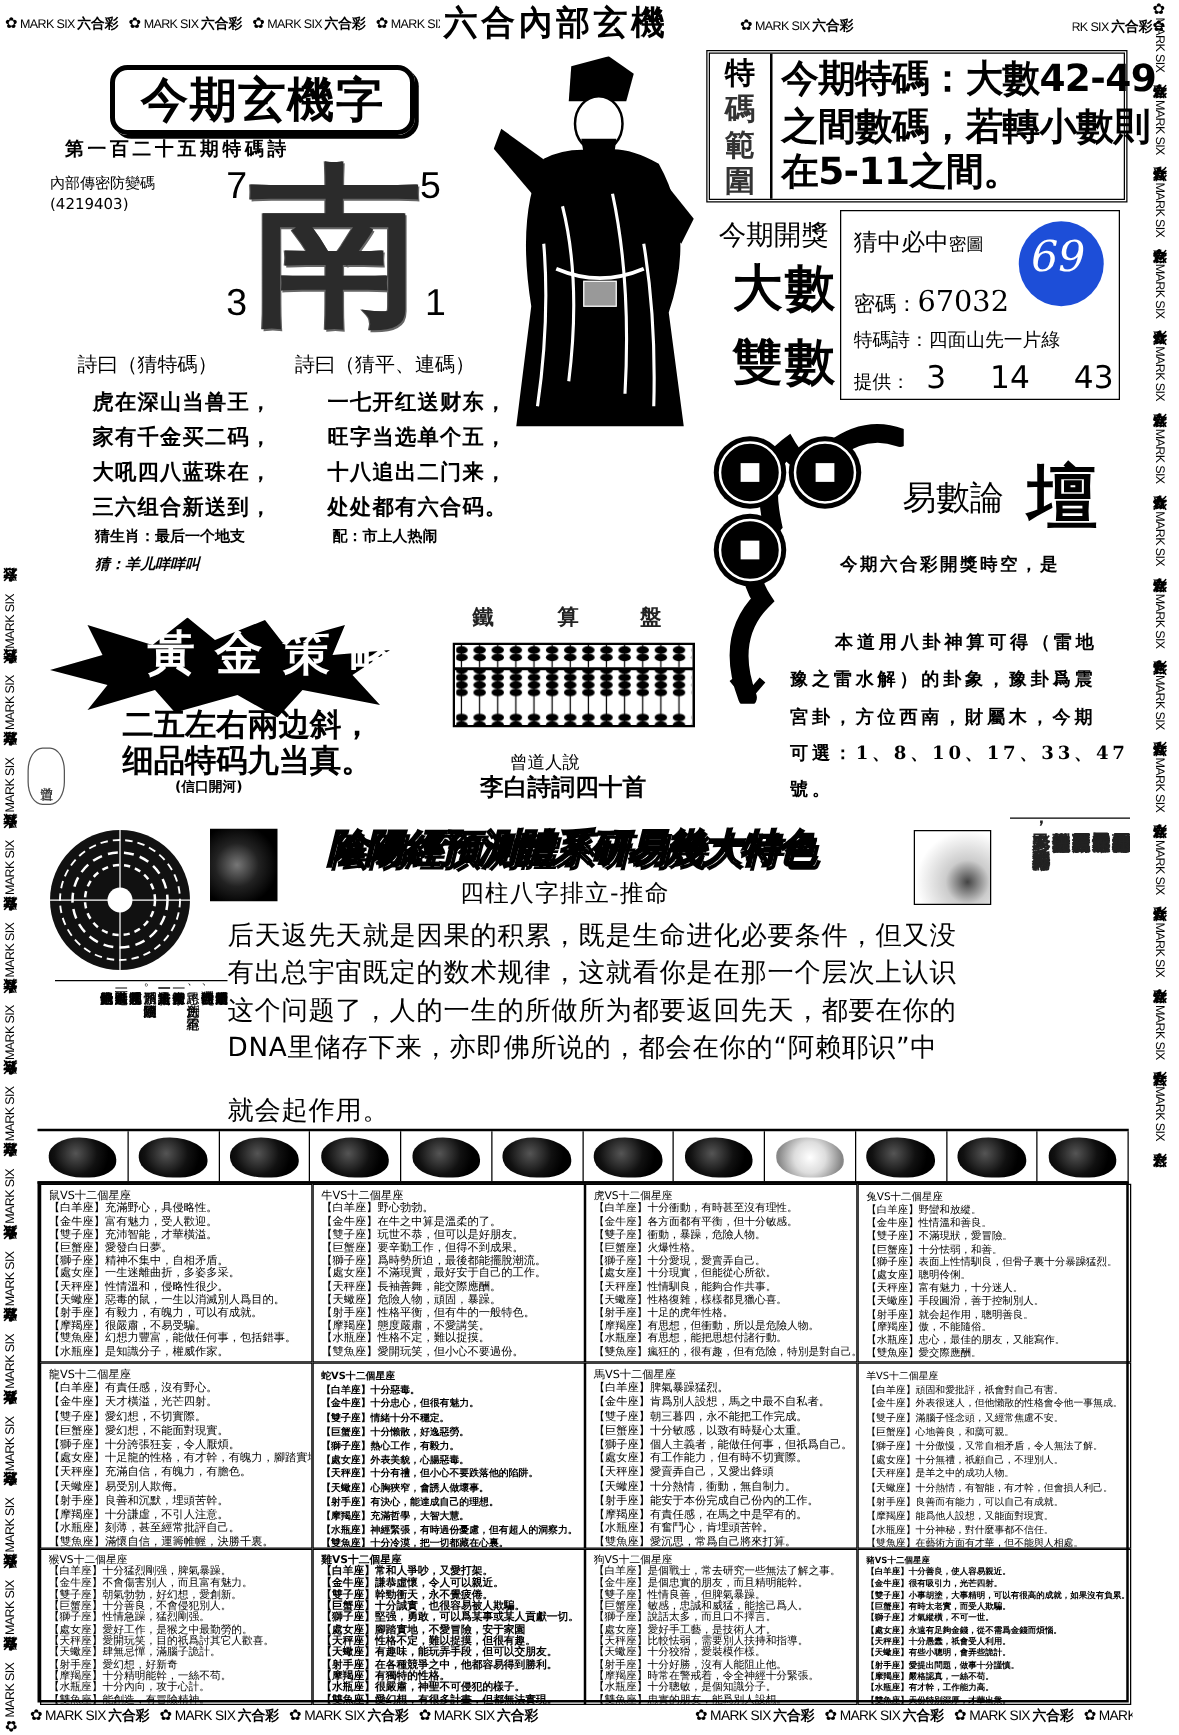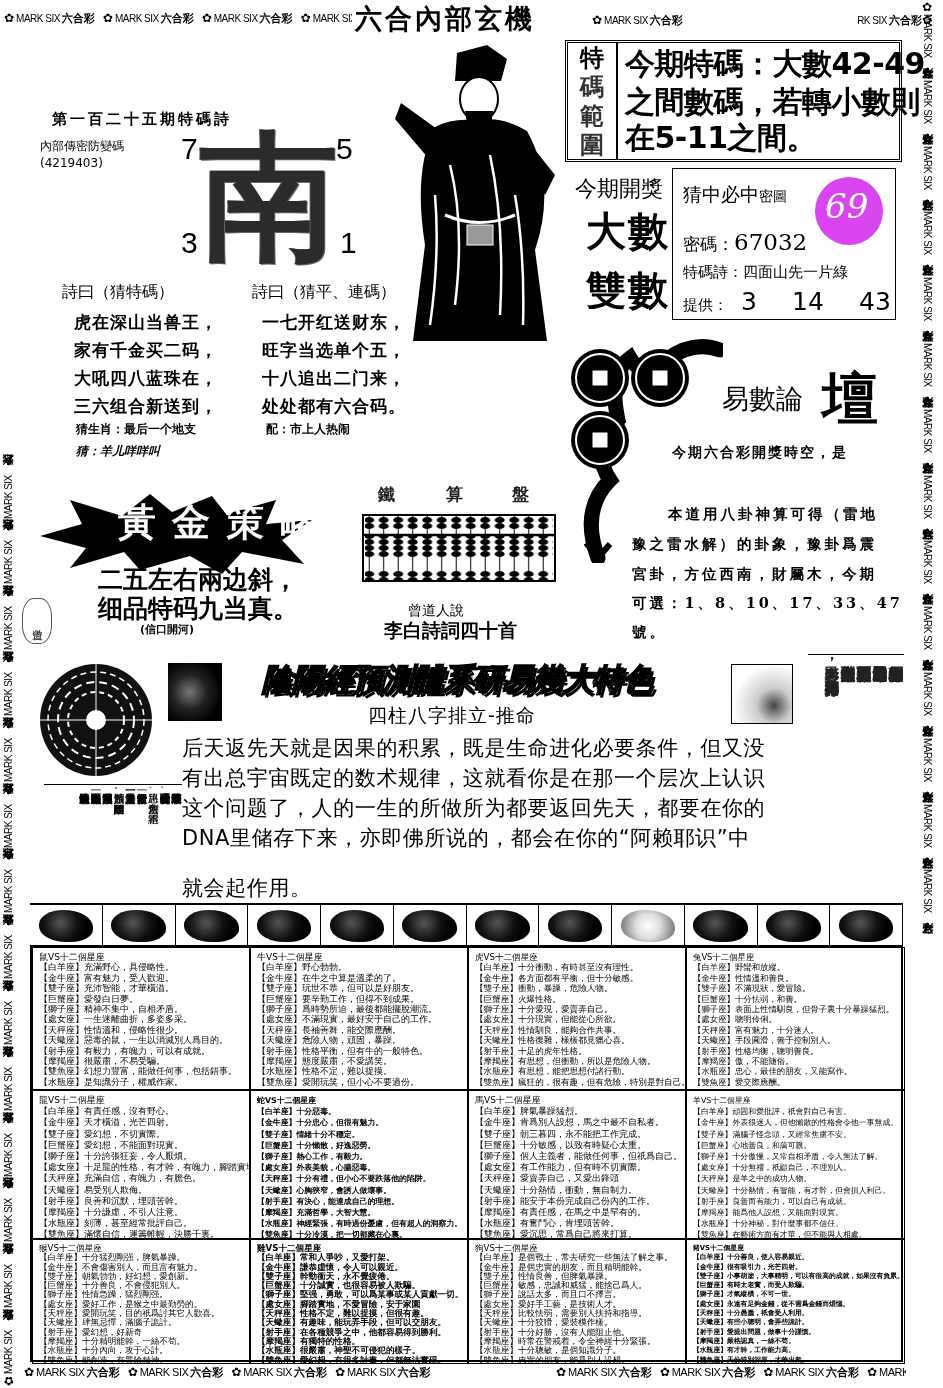--- a/index.html
+++ b/index.html
@@ -33,21 +33,21 @@
   .poem-line{font-size:17px;font-weight:bold;letter-spacing:1px;}
   .hint{font-size:12px;font-weight:bold;}
   
   .sr-box{left:565px;top:40px;width:331px;height:116px;border:3px double #000;}
   .sr-side{position:absolute;left:0;top:0;width:48px;height:116px;border-right:2px solid #000;display:flex;flex-direction:column;align-items:center;justify-content:space-around;font-size:24px;font-weight:900;}
   .sr-side span:nth-child(n+2){color:#333;}
   .sr-line{position:absolute;left:57px;font-size:30px;font-weight:900;white-space:nowrap;letter-spacing:-0.5px;}
   .draw-label{left:575px;top:178px;font-size:22px;}
   .draw-big{left:586px;font-size:40px;font-weight:900;letter-spacing:2px;}
   .secret-box{left:672px;top:168px;width:222px;height:150px;border:1.5px solid #000;}
-  .sc-circle{position:absolute;left:142px;top:8px;width:68px;height:68px;border-radius:50%;background:#d946ef;}
+  .sc-circle{position:absolute;left:142px;top:8px;width:68px;height:68px;border-radius:50%;background:#1d4ed8;}
   .sc-circle span{position:absolute;left:10px;top:12px;color:#fff;font-size:34px;font-style:italic;font-family:"DejaVu Serif",serif;}
   
   .yi-title{left:722px;top:385px;font-size:27px;}
   .yi-big{left:822px;top:370px;font-size:56px;font-weight:900;}
   .yi-intro{left:672px;top:445px;font-size:14px;font-weight:bold;letter-spacing:2px;}
   .yi-line{font-size:14.5px;font-weight:bold;letter-spacing:3px;}
   
   .gold-title{left:118px;top:503px;font-size:38px;color:#fff;font-weight:bold;letter-spacing:16px;}
   .gold-line{left:98px;font-size:25px;font-weight:900;}
   .gold-note{left:140px;top:624px;font-size:11px;font-weight:bold;}
@@ -92,20 +92,21 @@
   <div class="brand-row" style="left:4px;top:12px;width:348px;height:14px;"><span class="brand-group"><span class="fl">✿</span><span class="mk">MARK SIX</span><span class="cn">六合彩</span></span><span class="brand-group"><span class="fl">✿</span><span class="mk">MARK SIX</span><span class="cn">六合彩</span></span><span class="brand-group"><span class="fl">✿</span><span class="mk">MARK SIX</span><span class="cn">六合彩</span></span><span class="brand-group"><span class="fl">✿</span><span class="mk">MARK SIX</span></span></div>
   <div class="brand-row" style="left:592px;top:14px;width:108px;height:14px;"><span class="brand-group"><span class="fl">✿</span><span class="mk">MARK SIX</span><span class="cn">六合彩</span></span></div>
   <div class="brand-row" style="left:858px;top:14px;width:84px;height:14px;direction:rtl;"><span class="brand-group"><span class="fl">✿</span><span class="mk">MARK SIX</span><span class="cn">六合彩</span></span></div>
   <div class="brand-row" style="left:24px;top:1366px;width:450px;height:16px;font-size:11px;"><span class="brand-group"><span class="fl">✿</span><span class="mk">MARK SIX</span><span class="cn">六合彩</span></span><span class="brand-group"><span class="fl">✿</span><span class="mk">MARK SIX</span><span class="cn">六合彩</span></span><span class="brand-group"><span class="fl">✿</span><span class="mk">MARK SIX</span><span class="cn">六合彩</span></span><span class="brand-group"><span class="fl">✿</span><span class="mk">MARK SIX</span><span class="cn">六合彩</span></span></div>
   <div class="brand-row" style="left:556px;top:1366px;width:350px;height:16px;font-size:11px;"><span class="brand-group"><span class="fl">✿</span><span class="mk">MARK SIX</span><span class="cn">六合彩</span></span><span class="brand-group"><span class="fl">✿</span><span class="mk">MARK SIX</span><span class="cn">六合彩</span></span><span class="brand-group"><span class="fl">✿</span><span class="mk">MARK SIX</span><span class="cn">六合彩</span></span><span class="brand-group"><span class="fl">✿</span><span class="mk">MARK SIX</span></span></div>
   <div class="vstrip left"><span class="brand-group"><span class="fl">✿</span><span class="mk">MARK SIX</span><span class="cn">六合彩</span></span><span class="brand-group"><span class="fl">✿</span><span class="mk">MARK SIX</span><span class="cn">六合彩</span></span><span class="brand-group"><span class="fl">✿</span><span class="mk">MARK SIX</span><span class="cn">六合彩</span></span><span class="brand-group"><span class="fl">✿</span><span class="mk">MARK SIX</span><span class="cn">六合彩</span></span><span class="brand-group"><span class="fl">✿</span><span class="mk">MARK SIX</span><span class="cn">六合彩</span></span><span class="brand-group"><span class="fl">✿</span><span class="mk">MARK SIX</span><span class="cn">六合彩</span></span><span class="brand-group"><span class="fl">✿</span><span class="mk">MARK SIX</span><span class="cn">六合彩</span></span><span class="brand-group"><span class="fl">✿</span><span class="mk">MARK SIX</span><span class="cn">六合彩</span></span><span class="brand-group"><span class="fl">✿</span><span class="mk">MARK SIX</span><span class="cn">六合彩</span></span><span class="brand-group"><span class="fl">✿</span><span class="mk">MARK SIX</span><span class="cn">六合彩</span></span><span class="brand-group"><span class="fl">✿</span><span class="mk">MARK SIX</span><span class="cn">六合彩</span></span><span class="brand-group"><span class="fl">✿</span><span class="mk">MARK SIX</span><span class="cn">六合彩</span></span><span class="brand-group"><span class="fl">✿</span><span class="mk">MARK SIX</span><span class="cn">六合彩</span></span><span class="brand-group"><span class="fl">✿</span><span class="mk">MARK SIX</span><span class="cn">六合彩</span></span></div>
   <div class="vstrip right"><span class="brand-group"><span class="fl">✿</span><span class="mk">MARK SIX</span><span class="cn">六合彩</span></span><span class="brand-group"><span class="fl">✿</span><span class="mk">MARK SIX</span><span class="cn">六合彩</span></span><span class="brand-group"><span class="fl">✿</span><span class="mk">MARK SIX</span><span class="cn">六合彩</span></span><span class="brand-group"><span class="fl">✿</span><span class="mk">MARK SIX</span><span class="cn">六合彩</span></span><span class="brand-group"><span class="fl">✿</span><span class="mk">MARK SIX</span><span class="cn">六合彩</span></span><span class="brand-group"><span class="fl">✿</span><span class="mk">MARK SIX</span><span class="cn">六合彩</span></span><span class="brand-group"><span class="fl">✿</span><span class="mk">MARK SIX</span><span class="cn">六合彩</span></span><span class="brand-group"><span class="fl">✿</span><span class="mk">MARK SIX</span><span class="cn">六合彩</span></span><span class="brand-group"><span class="fl">✿</span><span class="mk">MARK SIX</span><span class="cn">六合彩</span></span><span class="brand-group"><span class="fl">✿</span><span class="mk">MARK SIX</span><span class="cn">六合彩</span></span><span class="brand-group"><span class="fl">✿</span><span class="mk">MARK SIX</span><span class="cn">六合彩</span></span><span class="brand-group"><span class="fl">✿</span><span class="mk">MARK SIX</span><span class="cn">六合彩</span></span><span class="brand-group"><span class="fl">✿</span><span class="mk">MARK SIX</span><span class="cn">六合彩</span></span><span class="brand-group"><span class="fl">✿</span><span class="mk">MARK SIX</span><span class="cn">六合彩</span></span></div>
 
   <div class="abs masthead">六合內部玄機</div>
 
+  <div class="abs mw-banner">今期玄機字</div>
   <div class="abs issue-label serif">第一百二十五期特碼詩</div>
   <div class="abs anti-label">內部傳密防變碼</div>
   <div class="abs anti-code">(4219403)</div>
   <div class="abs big-char serif">南</div>
   <div class="abs corner-num" style="left:181px;top:134px;">7</div>
   <div class="abs corner-num" style="left:336px;top:134px;">5</div>
   <div class="abs corner-num" style="left:181px;top:228px;">3</div>
   <div class="abs corner-num" style="left:340px;top:228px;">1</div>
 
   <svg class="abs" style="left:395px;top:45px;" width="170" height="300" viewBox="0 0 170 300">
@@ -114,21 +115,21 @@
     <path d="M42 84 L6 58 L0 74 L34 114 Z" fill="#000"></path>
     <path d="M128 90 L160 130 L150 150 L120 118 Z" fill="#000"></path>
     <ellipse cx="84" cy="54" rx="19" ry="22" fill="#fff" stroke="#000" stroke-width="2"></ellipse>
     <path d="M70 66 Q80 122 74 160 Q92 122 98 66 Z" fill="#000"></path>
     <path d="M55 120 Q70 180 60 260 M95 110 Q110 180 105 270 M120 150 Q130 210 128 280 M40 150 Q45 210 35 280" stroke="#fff" stroke-width="2.5" fill="none"></path>
     <path d="M50 170 Q85 185 120 170" stroke="#fff" stroke-width="3" fill="none"></path>
     <rect x="72" y="180" width="26" height="20" fill="#999" stroke="#fff" stroke-width="1"></rect>
   </svg>
 
   <div class="abs poem-head" style="left:62px;">詩曰（猜特碼）</div>
-  <div class="abs poem-head" style="left:252px;">詩曰（猜平、連碼）</div>
+  <div class="abs poem-head" style="left:236px;">詩曰（猜平、連碼）</div>
   <div class="abs poem-line" style="left:74px;top:314px;">虎在深山当兽王，</div>
   <div class="abs poem-line" style="left:74px;top:342px;">家有千金买二码，</div>
   <div class="abs poem-line" style="left:74px;top:370px;">大吼四八蓝珠在，</div>
   <div class="abs poem-line" style="left:74px;top:398px;">三六组合新送到，</div>
   <div class="abs poem-line" style="left:262px;top:314px;">一七开红送财东，</div>
   <div class="abs poem-line" style="left:262px;top:342px;">旺字当选单个五，</div>
   <div class="abs poem-line" style="left:262px;top:370px;">十八追出二门来，</div>
   <div class="abs poem-line" style="left:262px;top:398px;">处处都有六合码。</div>
   <div class="abs hint" style="left:76px;top:423px;">
     <span>猜生肖：</span><span>最后一个地支</span>
@@ -369,21 +370,21 @@
       <div class="zcell zc3">
         <div class="ztitle">兔VS十二個星座</div>
         <div class="zrow"><span class="zsign">【白羊座】</span><span class="ztext">野蠻和放縱。</span></div>
         <div class="zrow"><span class="zsign">【金牛座】</span><span class="ztext">性情溫和善良。</span></div>
         <div class="zrow"><span class="zsign">【雙子座】</span><span class="ztext">不滿現狀，愛冒險。</span></div>
         <div class="zrow"><span class="zsign">【巨蟹座】</span><span class="ztext">十分怯弱，和善。</span></div>
         <div class="zrow"><span class="zsign">【獅子座】</span><span class="ztext">表面上性情馴良，但骨子裏十分暴躁猛烈。</span></div>
         <div class="zrow"><span class="zsign">【處女座】</span><span class="ztext">聰明伶俐。</span></div>
         <div class="zrow"><span class="zsign">【天秤座】</span><span class="ztext">富有魅力，十分迷人。</span></div>
         <div class="zrow"><span class="zsign">【天蠍座】</span><span class="ztext">手段圓滑，善于控制別人。</span></div>
-        <div class="zrow"><span class="zsign">【射手座】</span><span class="ztext">性格均衡，聰明善良。</span></div>
+        <div class="zrow"><span class="zsign">【射手座】</span><span class="ztext">就会起作用，聰明善良。</span></div>
         <div class="zrow"><span class="zsign">【摩羯座】</span><span class="ztext">傲，不能隨俗。</span></div>
         <div class="zrow"><span class="zsign">【水瓶座】</span><span class="ztext">忠心，最佳的朋友，又能寫作。</span></div>
         <div class="zrow"><span class="zsign">【雙魚座】</span><span class="ztext">愛交際應酬。</span></div>
       </div>
       <div class="zcell zc4">
         <div class="ztitle">龍VS十二個星座</div>
         <div class="zrow"><span class="zsign">【白羊座】</span><span class="ztext">有責任感，沒有野心。</span></div>
         <div class="zrow"><span class="zsign">【金牛座】</span><span class="ztext">天才橫溢，光芒四射。</span></div>
         <div class="zrow"><span class="zsign">【雙子座】</span><span class="ztext">愛幻想，不切實際。</span></div>
         <div class="zrow"><span class="zsign">【巨蟹座】</span><span class="ztext">愛幻想，不能面對現實。</span></div>

